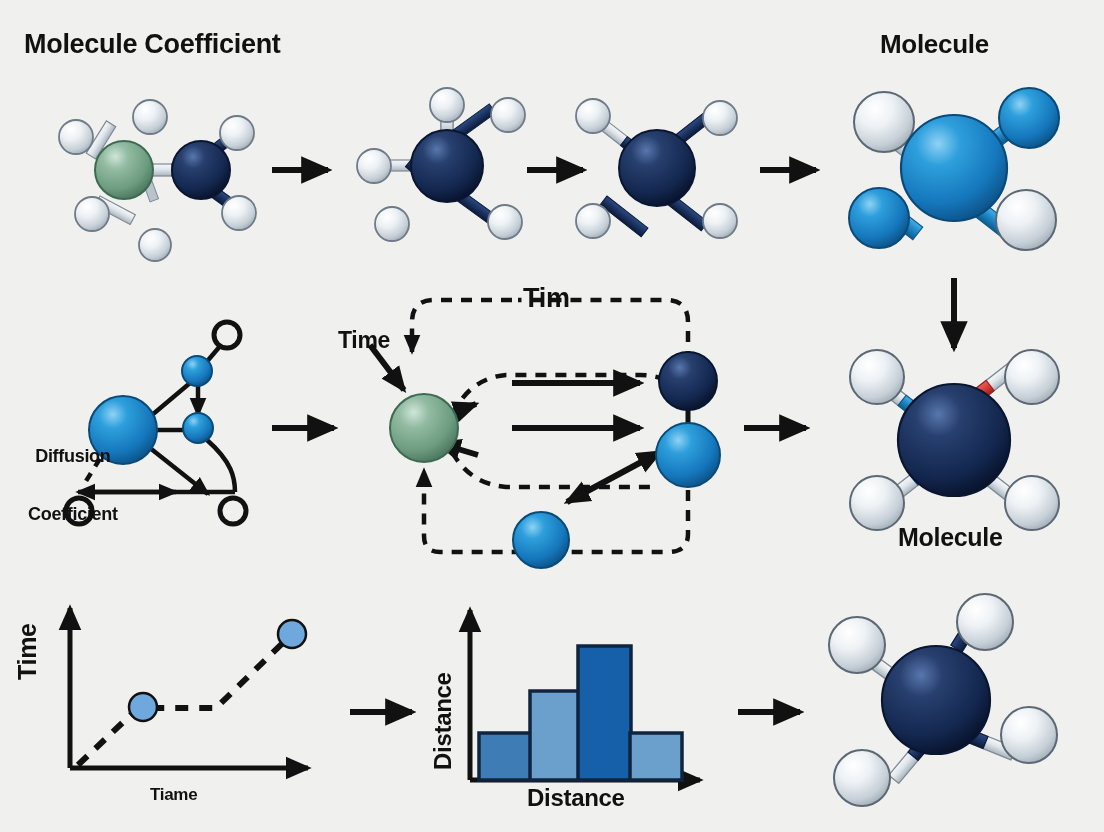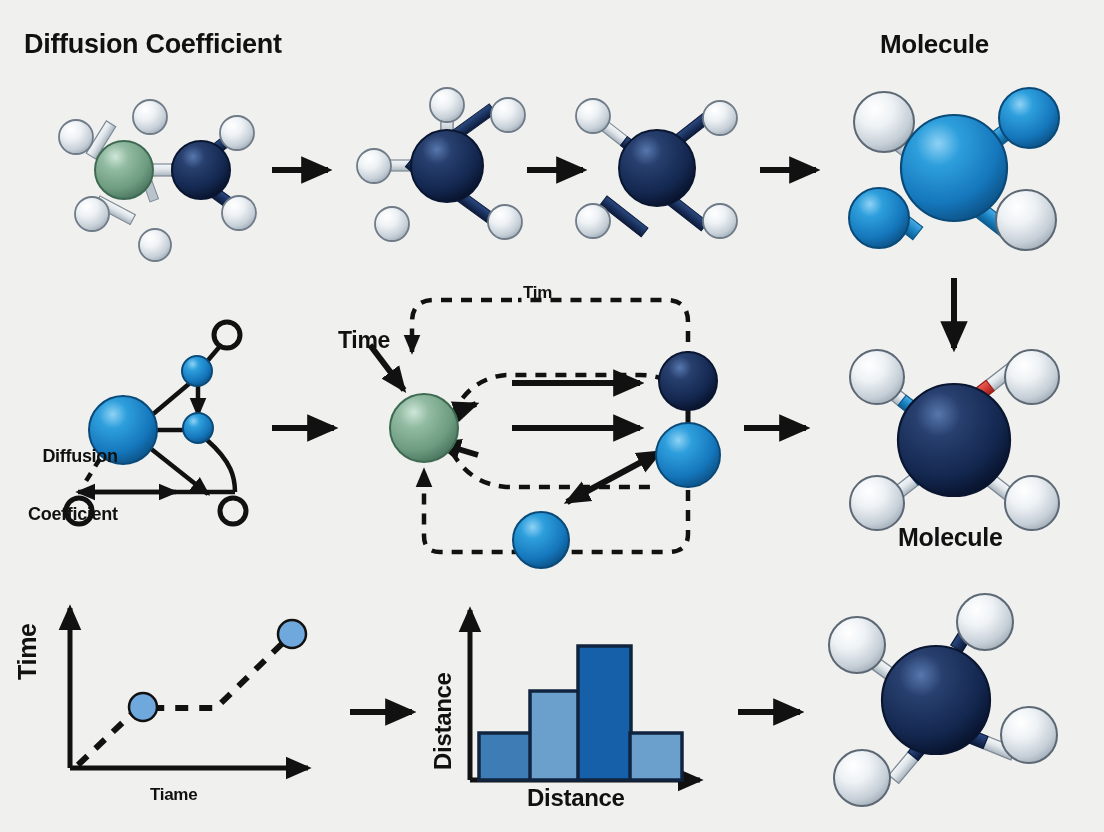--- a/index.html
+++ b/index.html
@@ -15,23 +15,23 @@
     position:absolute;
     font-weight:bold;
     color:#111;
     white-space:pre;
     line-height:1.08;
     letter-spacing:-0.3px;
   }
   #title-diffusion { left:24px; top:30px; font-size:27px; }
   #title-molecule-top { left:880px; top:30px; font-size:26px; }
   #label-molecule-mid { left:898px; top:524px; font-size:25px; }
-  #label-diffusion-coef { left:28px; top:408px; font-size:18px; text-align:right; }
+  #label-diffusion-coef { left:28px; top:408px; font-size:18px; text-align:center; }
   #label-time-left { left:338px; top:328px; font-size:23px; }
-  #label-tim-top { left:523px; top:284px; font-size:17px; }
+  #label-tim-top { left:523px; top:284px; font-size:27px; }
   #label-y-time {
     left:14px; top:680px; font-size:25px;
     transform:rotate(-90deg); transform-origin:left top;
   }
   #label-x-tiame { left:150px; top:786px; font-size:17px; }
   #label-y-distance {
     left:430px; top:770px; font-size:24px;
     transform:rotate(-90deg); transform-origin:left top;
   }
   #label-x-distance { left:527px; top:785px; font-size:24px; }
@@ -277,21 +277,21 @@
       <rect x="962" y="726" width="28" height="13" fill="url(#gBondNavy)" stroke="#0c1a38" stroke-width="1.2" transform="rotate(22 962 726)"></rect>
     </g>
     <circle cx="857" cy="645" r="28" fill="url(#gWhite)" stroke="#5c6874" stroke-width="2"></circle>
     <circle cx="985" cy="622" r="28" fill="url(#gWhite)" stroke="#5c6874" stroke-width="2"></circle>
     <circle cx="862" cy="778" r="28" fill="url(#gWhite)" stroke="#5c6874" stroke-width="2"></circle>
     <circle cx="1029" cy="735" r="28" fill="url(#gWhite)" stroke="#5c6874" stroke-width="2"></circle>
     <circle cx="936" cy="700" r="54" fill="url(#gNavy)" stroke="#0a1630" stroke-width="2.2"></circle>
   </g>
 </svg>
 
-<div class="lbl" id="title-diffusion">Diffusion Coefficient</div>
+<div class="lbl" id="title-diffusion">Molecule Coefficient</div>
 
 <div class="lbl" id="title-molecule-top">Molecule</div>
 
 <div class="lbl" id="label-molecule-mid">Molecule</div>
 
 <div class="lbl" id="label-diffusion-coef">
   <div>Diffusion</div>
   <div>Coefficient</div>
 </div>
 

